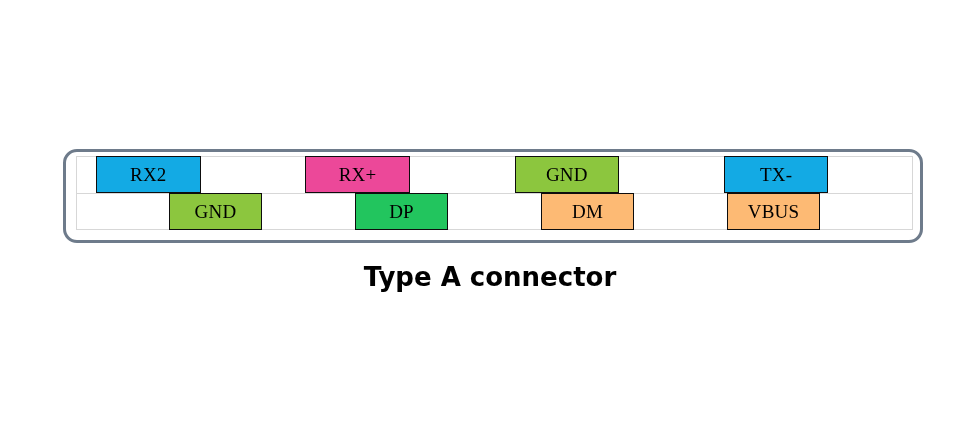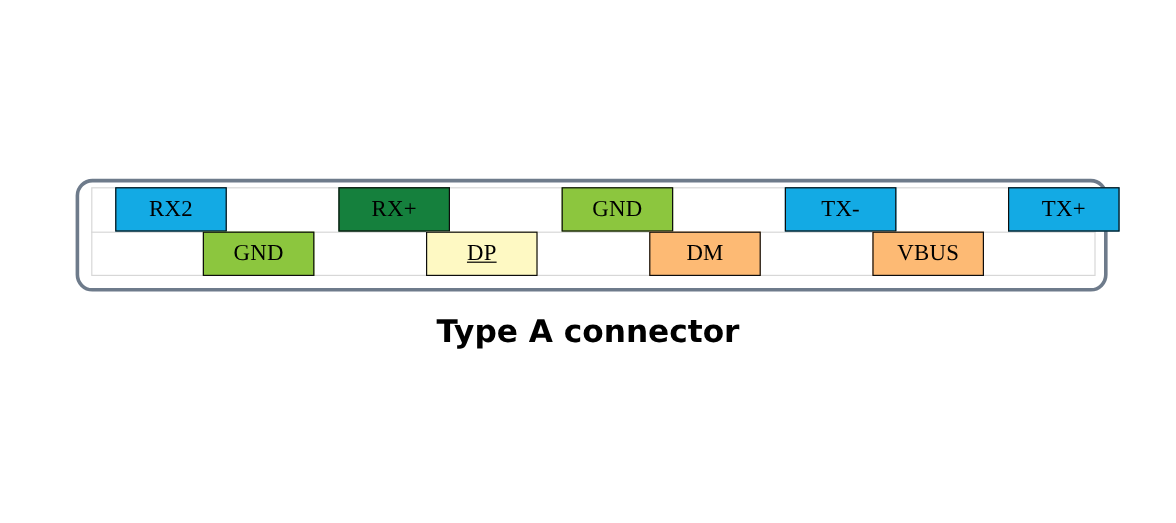--- a/index.html
+++ b/index.html
@@ -136,53 +136,50 @@
 
   <div class="pin-grid">
     <div class="pin-row top" id="row-top">
         <div class="pin-cell">
           <div class="pad" style="background: rgb(19, 170, 228);">RX2</div>
         </div>
         <div class="pin-cell">
           <div class="pad empty"></div>
         </div>
         <div class="pin-cell">
-          <div class="pad" style="background: #15803d;">RX+</div>
+          <div class="pad" style="background: #ec4899;">RX+</div>
         </div>
         <div class="pin-cell">
           <div class="pad empty"></div>
         </div>
         <div class="pin-cell">
           <div class="pad" style="background: rgb(140, 198, 62);">GND</div>
         </div>
         <div class="pin-cell">
           <div class="pad empty"></div>
         </div>
         <div class="pin-cell">
           <div class="pad" style="background: rgb(19, 170, 228);">TX-</div>
         </div>
         <div class="pin-cell">
           <div class="pad empty"></div>
         </div>
-        <div class="pin-cell">
-          <div class="pad" style="background: rgb(19, 170, 228);">TX+</div>
-        </div>
       </div>
     <div class="pin-row bottom" id="row-bottom">
         <div class="pin-cell">
           <div class="pad empty"></div>
         </div>
         <div class="pin-cell">
           <div class="pad" style="background: rgb(140, 198, 62);">GND</div>
         </div>
         <div class="pin-cell">
           <div class="pad empty"></div>
         </div>
         <div class="pin-cell">
-          <div class="pad" style="background: #fef9c3; text-decoration: underline;">DP</div>
+          <div class="pad" style="background: #22c55e;">DP</div>
         </div>
         <div class="pin-cell">
           <div class="pad empty"></div>
         </div>
         <div class="pin-cell">
           <div class="pad" style="background: #fdba74;">DM</div>
         </div>
         <div class="pin-cell">
           <div class="pad empty"></div>
         </div>

